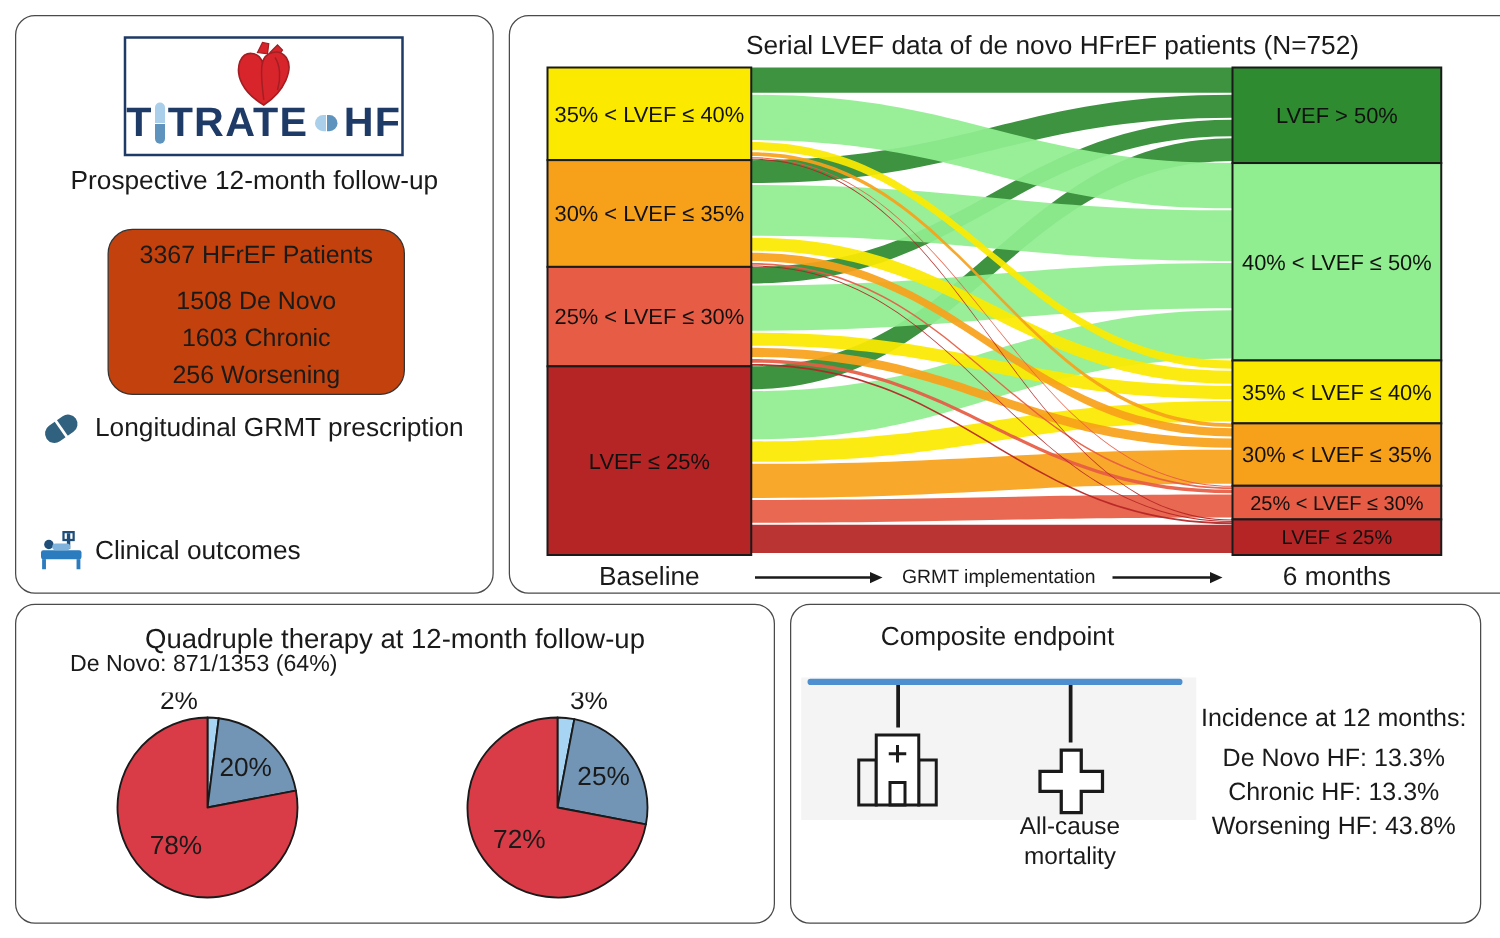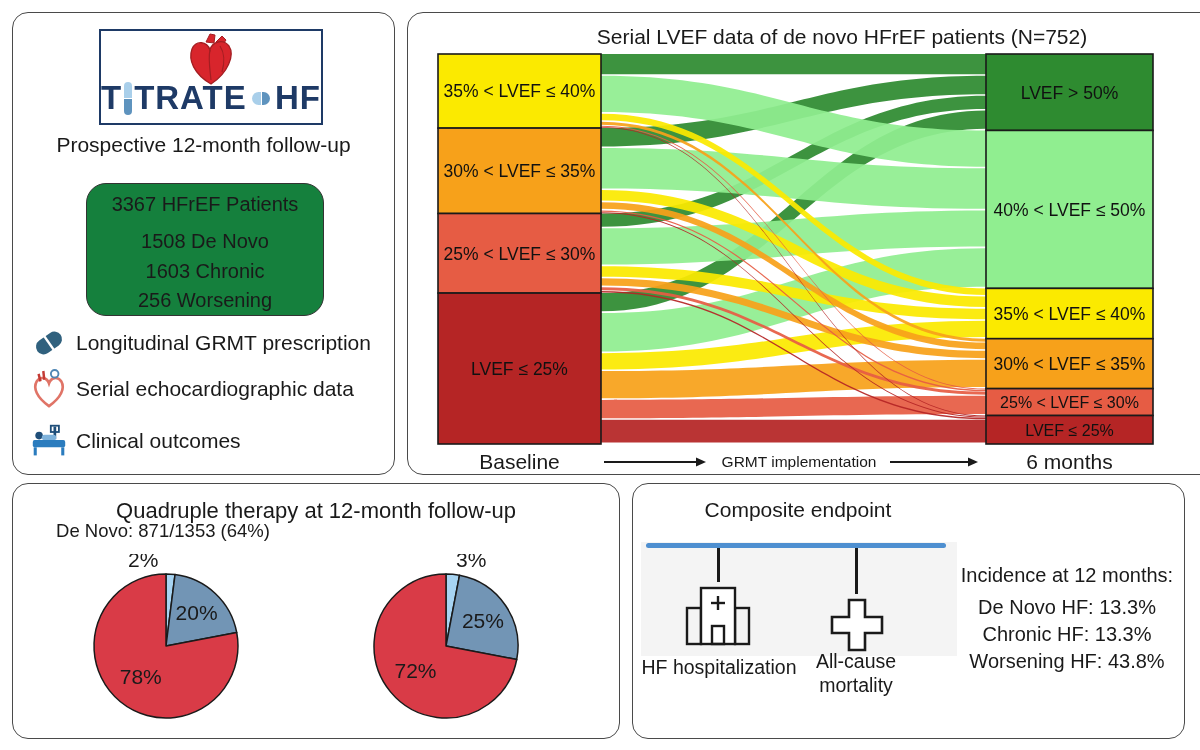--- a/index.html
+++ b/index.html
@@ -13,21 +13,21 @@
   .abs{position:absolute;}
   .ctr{text-align:center;}
   
   #logo-box{left:86px;top:16px;width:220px;height:92px;border:2.5px solid #1E3A66;background:#fff;}
   #logo-heart{left:50%;top:1px;transform:translateX(-50%);}
   #logo-row{left:0;right:0;bottom:6px;display:flex;justify-content:center;align-items:center;gap:2px;
             font-weight:bold;font-size:33px;color:#1E3A66;letter-spacing:1px;}
   .vpill{width:13px;height:33px;border-radius:7px;background:linear-gradient(#A9CFEA 49%,#fff 49%,#fff 53%,#5E93BE 53%);}
   .hpill{width:30px;height:13px;border-radius:7px;margin:0 3px;background:linear-gradient(90deg,#A9CFEA 49%,#fff 49%,#fff 53%,#5E93BE 53%);}
   #study-subtitle{left:0;width:100%;top:120px;font-size:21px;}
-  #cohort-box{left:73px;top:170px;width:236px;height:131px;background:#15803d;border:1.6px solid #333;border-radius:20px;
+  #cohort-box{left:73px;top:170px;width:236px;height:131px;background:#c2410c;border:1.6px solid #333;border-radius:20px;
               font-size:20px;text-align:center;}
   #cohort-box .l1{margin-top:9px;margin-bottom:11px;}
   #cohort-box .ln{line-height:29.5px;}
   .bullet{left:18px;display:flex;align-items:center;gap:9px;font-size:21px;}
   .bullet .bicon{width:36px;height:40px;flex:0 0 auto;display:flex;align-items:center;justify-content:center;}
   
   #sankey-title{left:0;width:100%;top:12px;font-size:21px;}
   #ax-baseline{left:30px;width:163px;top:437px;font-size:21px;}
   #ax-grmt{left:300px;width:182px;top:440px;font-size:15.5px;}
   #ax-12m{left:578px;width:167px;top:437px;font-size:21px;}
@@ -89,30 +89,20 @@
         <svg width="38" height="38" viewBox="0 0 38 38">
           <g transform="rotate(-35 19 19)">
             <rect x="4" y="11" width="30" height="16" rx="8" fill="#30617E"></rect>
             <line x1="19" y1="9" x2="19" y2="29" stroke="#fff" stroke-width="2.4"></line>
           </g>
         </svg>
       </span>
       <span>Longitudinal GRMT prescription</span>
     </div>
 
-    <div class="abs bullet" style="top:356px;">
-      <span class="bicon">
-        <svg width="38" height="44" viewBox="0 0 38 44">
-          <path d="M19,40 C6,31 2,21 6,14 C10,8 17,10 19,16 C21,10 28,8 32,14 C36,21 32,31 19,40 Z" fill="none" stroke="#E07467" stroke-width="2.8"></path>
-          <path d="M8,6 l2,8 M13,3 l1,9" stroke="#C43B35" stroke-width="2.6" fill="none"></path>
-          <circle cx="25" cy="6" r="4" fill="none" stroke="#4E86B4" stroke-width="2"></circle>
-        </svg>
-      </span>
-      <span>Serial echocardiographic data</span>
-    </div>
 
     <div class="abs bullet" style="top:408px;">
       <span class="bicon">
         <svg width="40" height="36" viewBox="0 0 40 36">
           <rect x="25" y="2" width="3" height="14" fill="#1F4E79"></rect>
           <rect x="22" y="1" width="9" height="7" fill="none" stroke="#1F4E79" stroke-width="2"></rect>
           <circle cx="9" cy="12" r="4.2" fill="#1F4E79"></circle>
           <rect x="2" y="17" width="36" height="8" rx="2" fill="#2B7CBE"></rect>
           <rect x="3" y="25" width="3.4" height="9" fill="#2B7CBE"></rect>
           <rect x="33.6" y="25" width="3.4" height="9" fill="#2B7CBE"></rect>
@@ -218,21 +208,20 @@
       <rect x="18" y="6" width="34" height="56" fill="#fff" stroke="#1a1a1a" stroke-width="2.4"></rect>
       <line x1="35" y1="14" x2="35" y2="28" stroke="#1a1a1a" stroke-width="2.4"></line>
       <line x1="28" y1="21" x2="42" y2="21" stroke="#1a1a1a" stroke-width="2.4"></line>
       <rect x="29" y="44" width="12" height="18" fill="none" stroke="#1a1a1a" stroke-width="2.4"></rect>
     </svg>
 
     <svg class="abs" style="left:195px;top:112px;" width="58" height="58" viewBox="0 0 58 58">
       <path d="M21,4 h16 v17 h17 v16 h-17 v17 h-16 v-17 H4 v-16 h17 z" fill="#fff" stroke="#1a1a1a" stroke-width="2.6" stroke-linejoin="miter"></path>
     </svg>
 
-    <div class="abs ctr" id="ep-lab1">HF hospitalization</div>
     <div class="abs ctr" id="ep-lab2">
       <div>All-cause</div>
       <div>mortality</div>
     </div>
 
     <div class="abs" id="ep-incidence">
       <div class="hd">Incidence at 12 months:</div>
       <div class="ln">De Novo HF: 13.3%</div>
       <div class="ln">Chronic HF: 13.3%</div>
       <div class="ln">Worsening HF: 43.8%</div>

